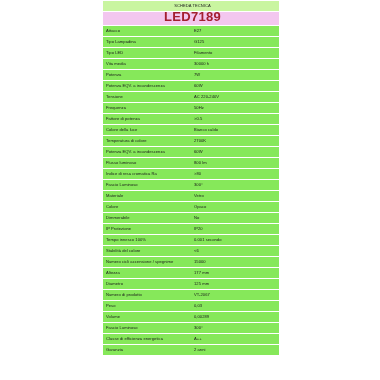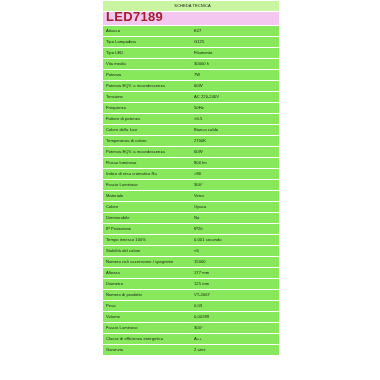--- a/index.html
+++ b/index.html
@@ -42,20 +42,21 @@
     text-align: center;
     font-size: 4.2px;
     letter-spacing: 0.4px;
     height: 9px;
     line-height: 9px;
     color: #222;
     padding-left: 0;
   }
   .title-row td {
     background: #f3c7ef;
+    text-align: center;
     height: 20px;
     line-height: 20px;
     padding-left: 0;
   }
   .title-text {
     font-size: 13px;
     font-weight: bold;
     color: #a31f2f;
     letter-spacing: 0.3px;
   }

